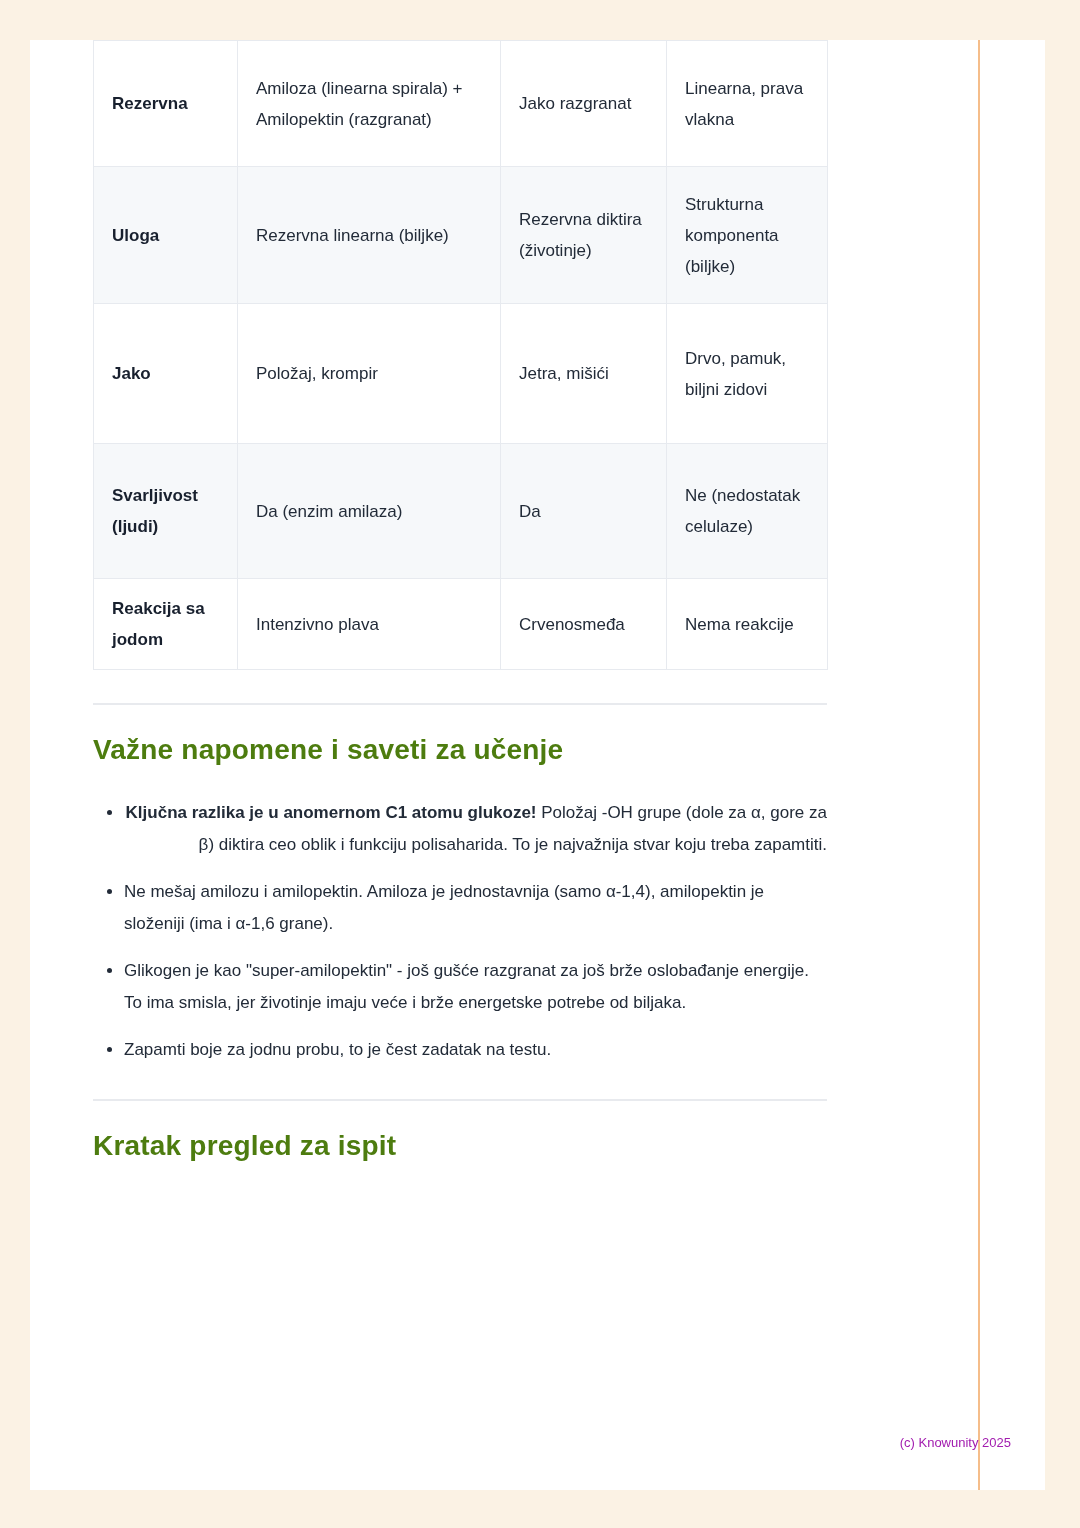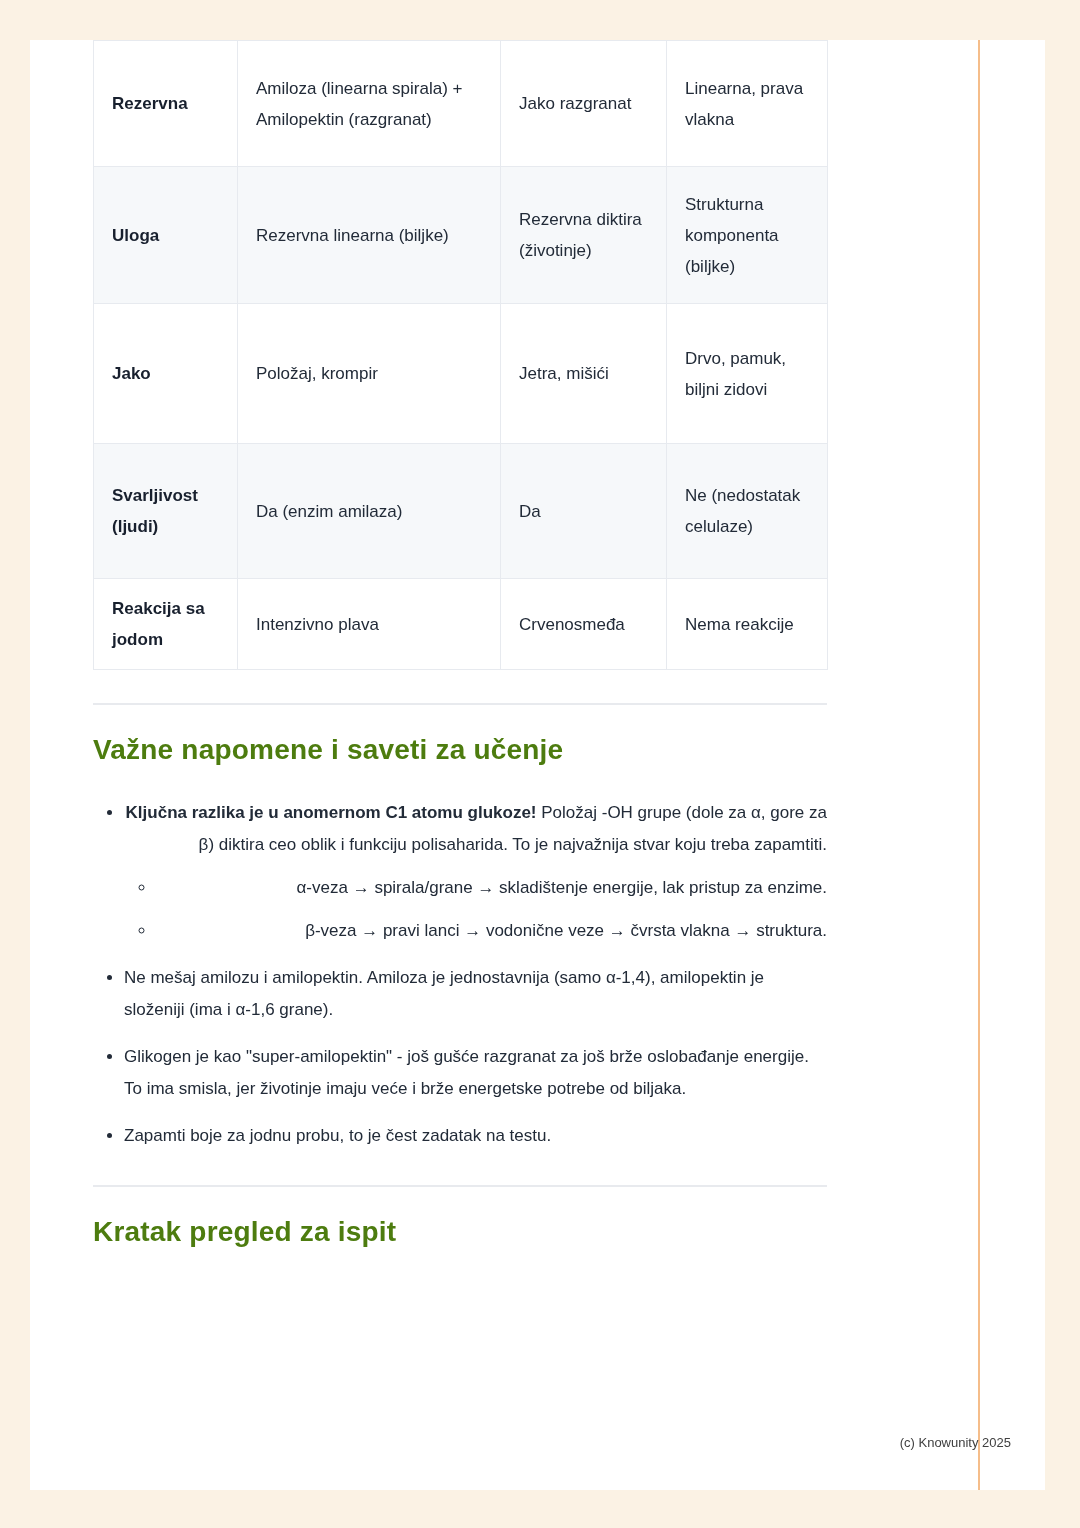--- a/index.html
+++ b/index.html
@@ -79,21 +79,21 @@
     margin-top: 11px;
     margin-bottom: 13px;
   }
   ul.sub > li { font-size: 17px; line-height: 32px; margin-top: 11px; }
   ul.sub > li:first-child { margin-top: 0; }
   .b { font-weight: 700; }
   .footer {
     position: absolute;
     right: 34px; bottom: 40px;
     font-size: 13px;
-    color: #404040;
+    color: #a21caf;
     z-index: 2;
   }
 </style>
 </head>
 <body>
 
 <div class="sheet">
   <div class="vline"></div>
 
   <div class="content">
@@ -139,24 +139,20 @@
       </tbody>
     </table>
 
     <hr class="divider">
 
     <h2 class="section-title">Važne napomene i saveti za učenje</h2>
 
     <ul class="bullets">
       <li>
         <span class="b">Ključna razlika je u anomernom C1 atomu glukoze!</span><span> Položaj -OH grupe (dole za α, gore za β) diktira ceo oblik i funkciju polisaharida. To je najvažnija stvar koju treba zapamtiti.</span>
-        <ul class="sub">
-          <li>α-veza → spirala/grane → skladištenje energije, lak pristup za enzime.</li>
-          <li>β-veza → pravi lanci → vodonične veze → čvrsta vlakna → struktura.</li>
-        </ul>
       </li>
       <li>
         <span>Ne mešaj amilozu i amilopektin. Amiloza je jednostavnija (samo α-1,4), amilopektin je složeniji (ima i α-1,6 grane).</span>
       </li>
       <li>
         <span>Glikogen je kao "super-amilopektin" - još gušće razgranat za još brže oslobađanje energije. To ima smisla, jer životinje imaju veće i brže energetske potrebe od biljaka.</span>
       </li>
       <li>
         <span>Zapamti boje za jodnu probu, to je čest zadatak na testu.</span>
       </li>

